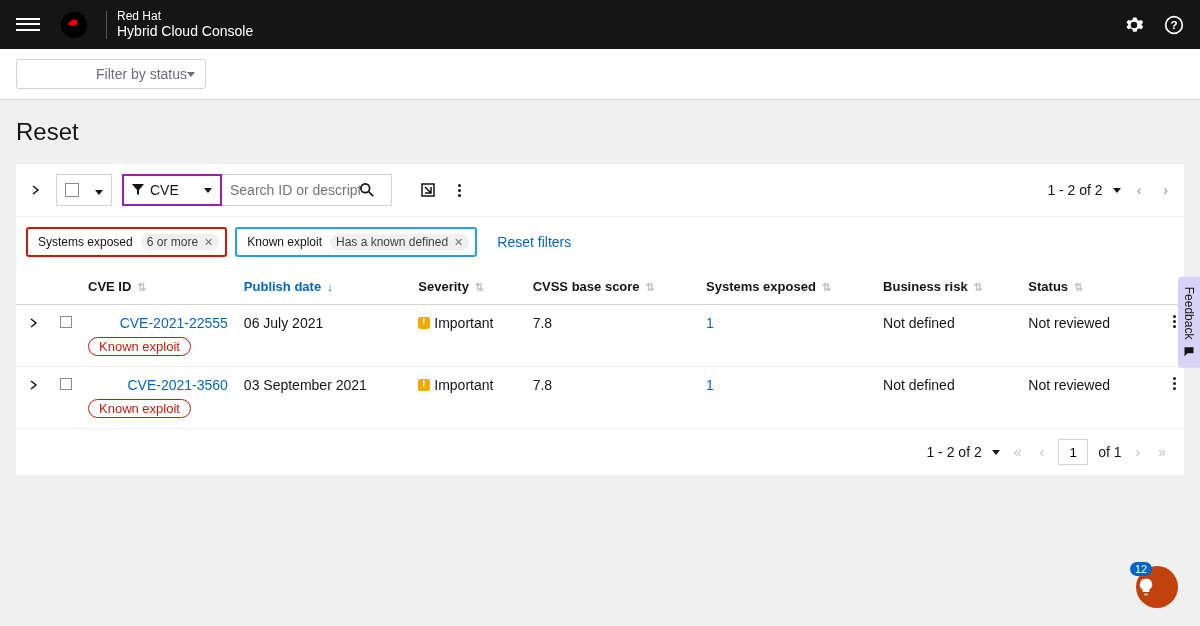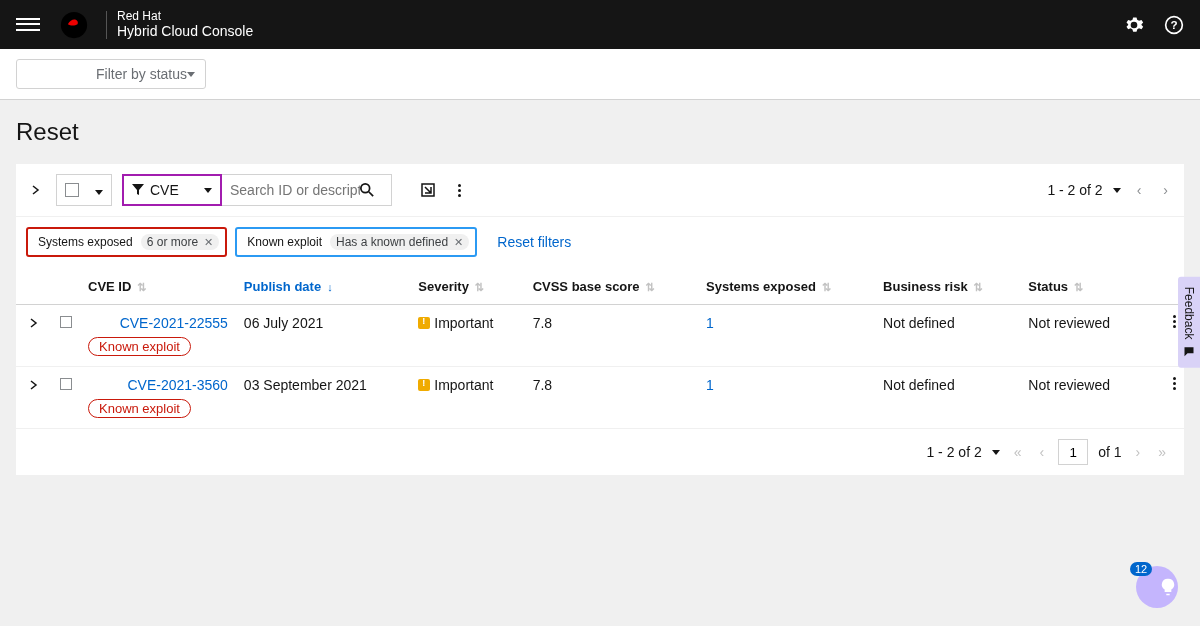--- a/index.html
+++ b/index.html
@@ -74,21 +74,21 @@
 
 
 .bottom-pager { display: flex; justify-content: flex-end; align-items: center; padding: 10px 14px; gap: 10px; color: #151515; }
 .bottom-pager .nav-arrow { color: #c2c2c2; cursor: pointer; padding: 0 4px; }
 .page-input { width: 30px; text-align: center; border: 1px solid #d2d2d2; background: #fff; height: 26px; }
 
 
 .feedback-tab { position: fixed; right: 0; top: 50%; transform: translateY(-40%); background: #d9d2f7; color: #151515; writing-mode: vertical-rl; padding: 10px 4px; font-size: 12px; cursor: pointer; border-radius: 3px 0 0 3px; display: flex; align-items: center; gap: 6px; }
 
 
-.insights-bubble { position: fixed; right: 22px; bottom: 18px; width: 42px; height: 42px; background: #c4b5fd; border-radius: 50%; display: flex; align-items: center; justify-content: flex-end; cursor: pointer; }
+.insights-bubble { position: fixed; right: 22px; bottom: 18px; width: 42px; height: 42px; background: #c2410c; border-radius: 50%; display: flex; align-items: center; justify-content: flex-start; cursor: pointer; }
 .insights-bubble svg { fill: #fff; width: 20px; height: 20px; }
 .bubble-badge { position: absolute; top: -4px; left: -6px; background: #0066cc; color: #fff; border-radius: 10px; font-size: 11px; padding: 1px 5px; }
 
 .caret-down { width: 0; height: 0; border-left: 4px solid transparent; border-right: 4px solid transparent; border-top: 5px solid currentColor; display: inline-block; }
 </style>
 </head>
 <body>
 
 <div class="top-header">
   <div class="hamburger">

